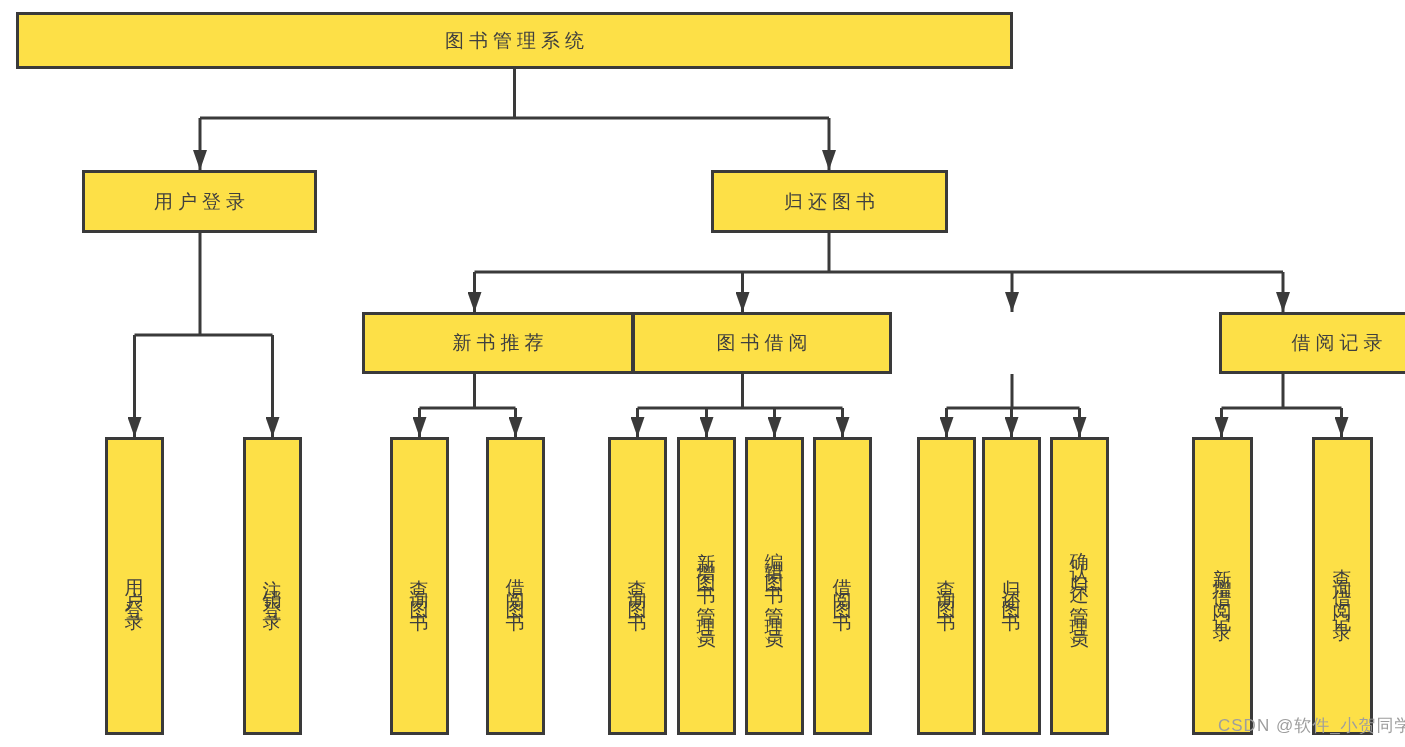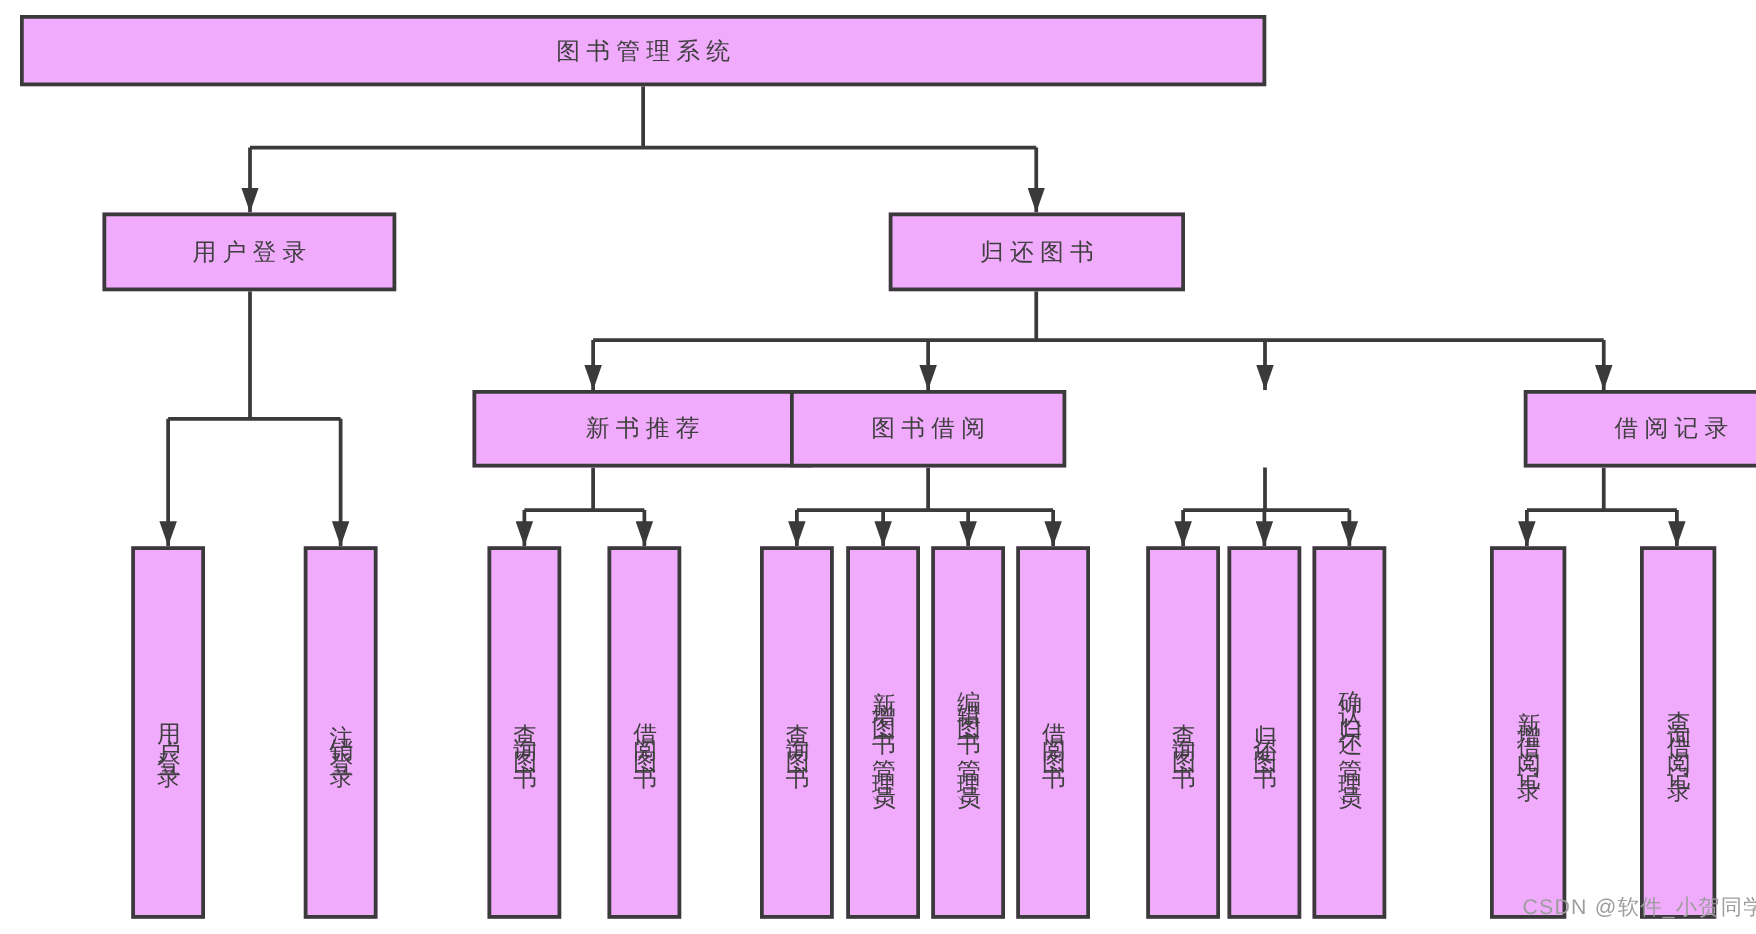--- a/index.html
+++ b/index.html
@@ -14,21 +14,21 @@
   .canvas{
     position:relative;
     width:1405px;height:747px;
     background:var(--bg);
     overflow:hidden;
   }
   .connectors{position:absolute;left:0;top:0;width:1405px;height:747px;}
   .cline{stroke:var(--line);stroke-width:3;fill:none;}
   .node{
     position:absolute;
-    background:#f0abfc;
+    background:#fde047;
     border:3px solid var(--line);
     display:flex;align-items:center;justify-content:center;
     color:var(--text);
     z-index:2;
   }
   .h-label{
     font-size:19px;
     letter-spacing:5px;
     text-indent:5px; 
     white-space:nowrap;
@@ -99,24 +99,24 @@
     <span class="h-label">图书管理系统</span>
   </div>
 
   <div class="node" style="left:82px;top:170px;width:235px;height:63px">
     <span class="h-label">用户登录</span>
   </div>
   <div class="node" style="left:711px;top:170px;width:237px;height:63px">
     <span class="h-label">归还图书</span>
   </div>
 
-  <div class="node" style="left:378px;top:312px;width:272px;height:62px">
+  <div class="node" style="left:362px;top:312px;width:272px;height:62px">
     <span class="h-label">新书推荐</span>
   </div>
-  <div class="node" style="left:632px;top:312px;width:221px;height:62px">
+  <div class="node" style="left:632px;top:312px;width:260px;height:62px">
     <span class="h-label">图书借阅</span>
   </div>
   <div class="node" style="left:1219px;top:312px;width:236px;height:62px">
     <span class="h-label">借阅记录</span>
   </div>
 
   <div class="node" style="left:105px;top:437px;width:59px;height:298px">
     <span class="v-label">用户登录</span>
   </div>
   <div class="node" style="left:243px;top:437px;width:59px;height:298px">

